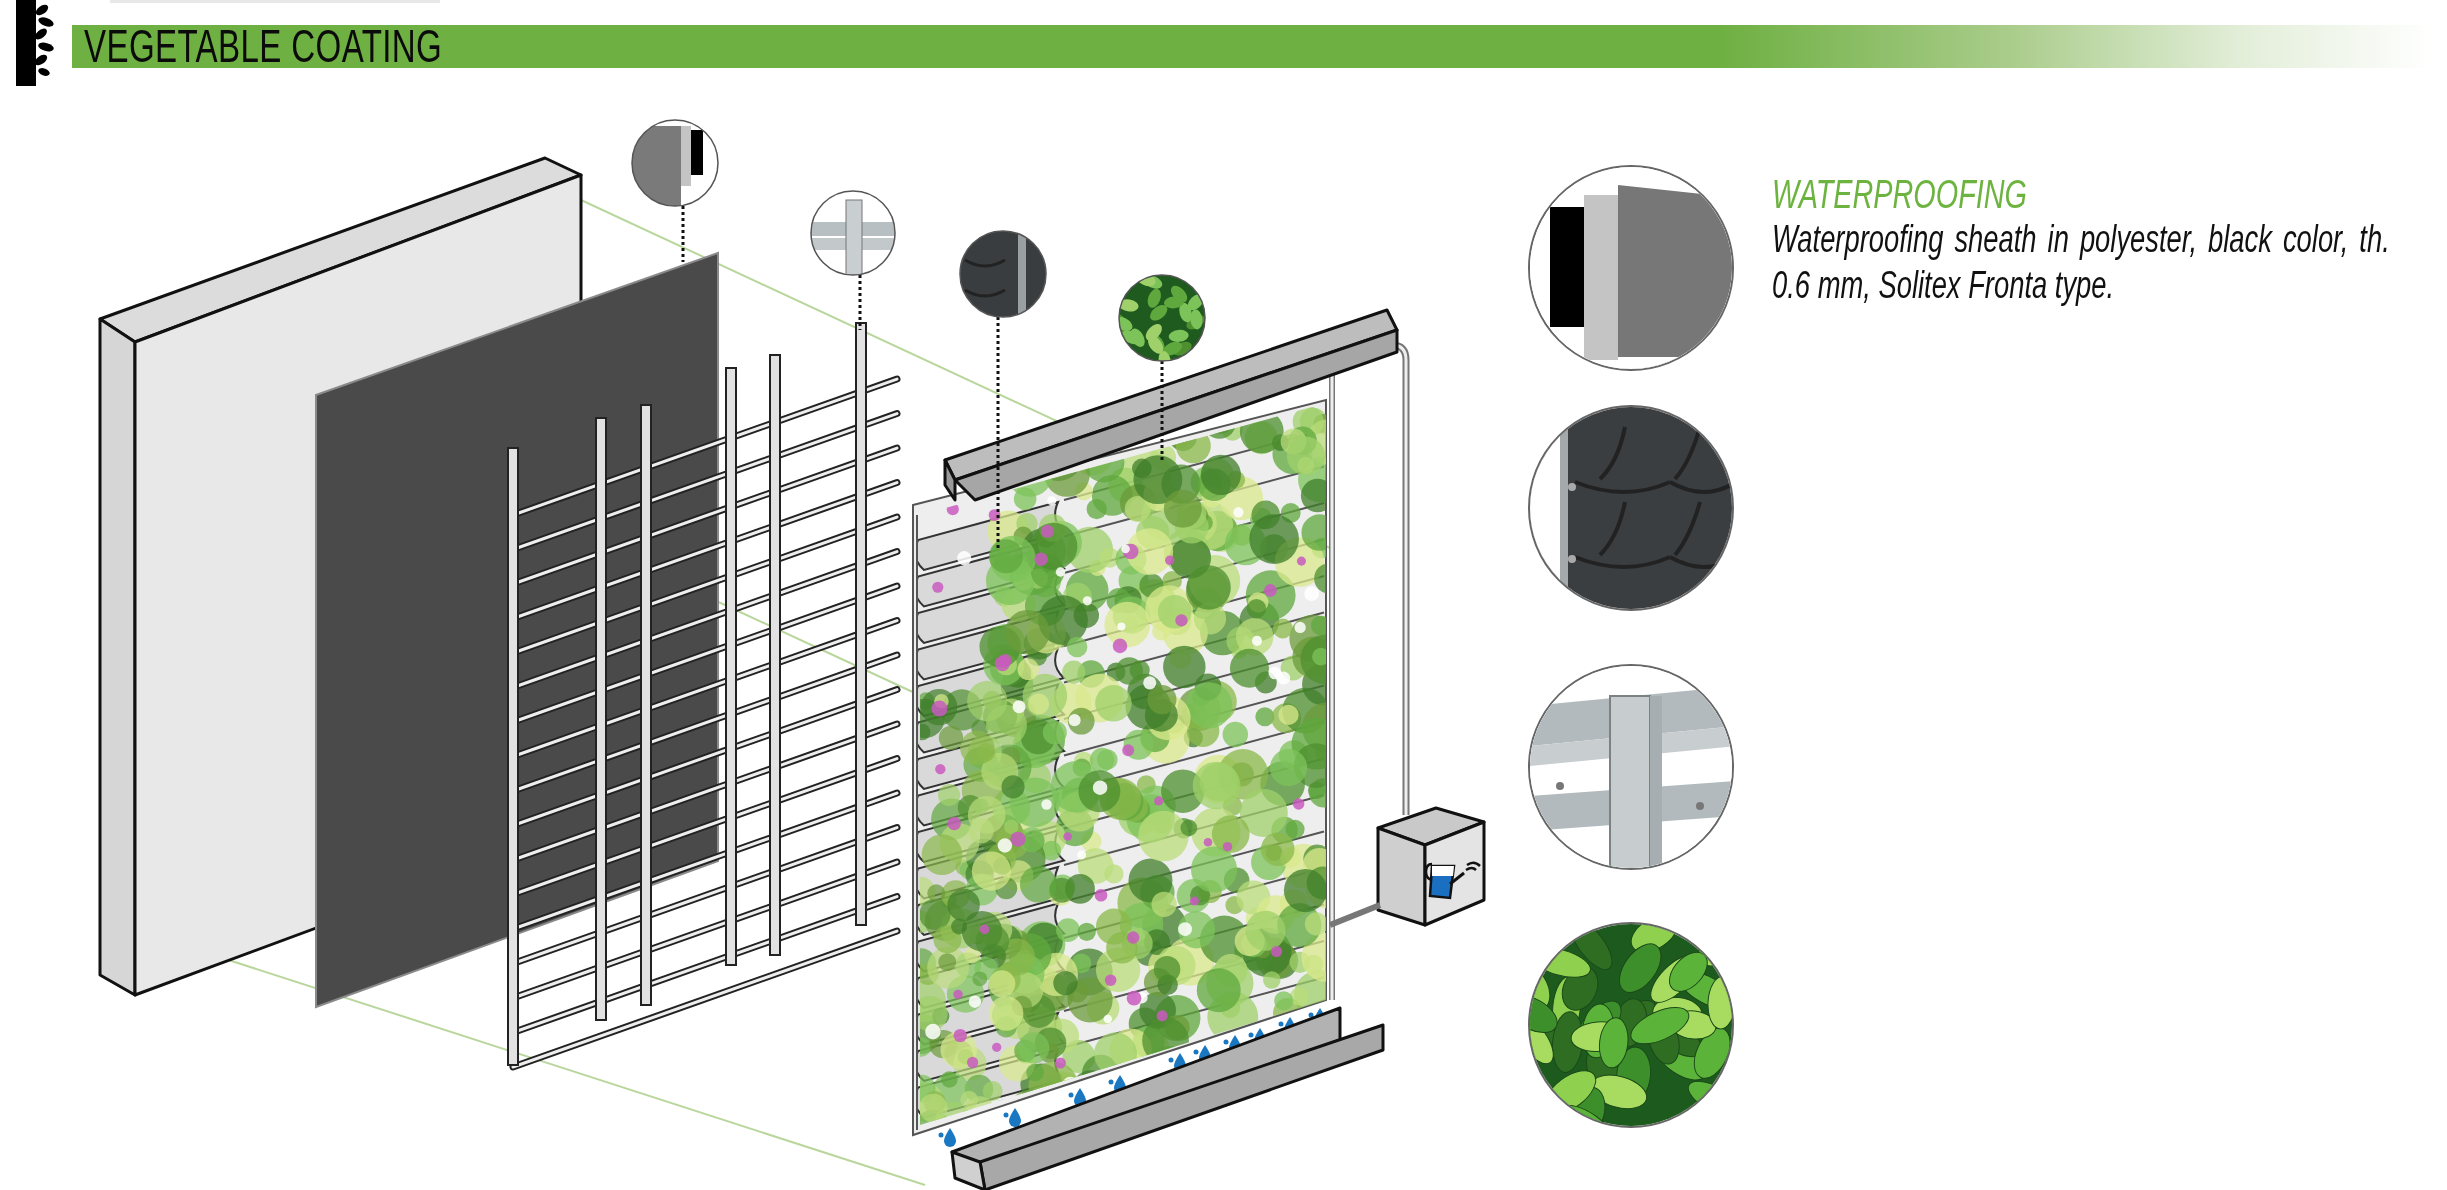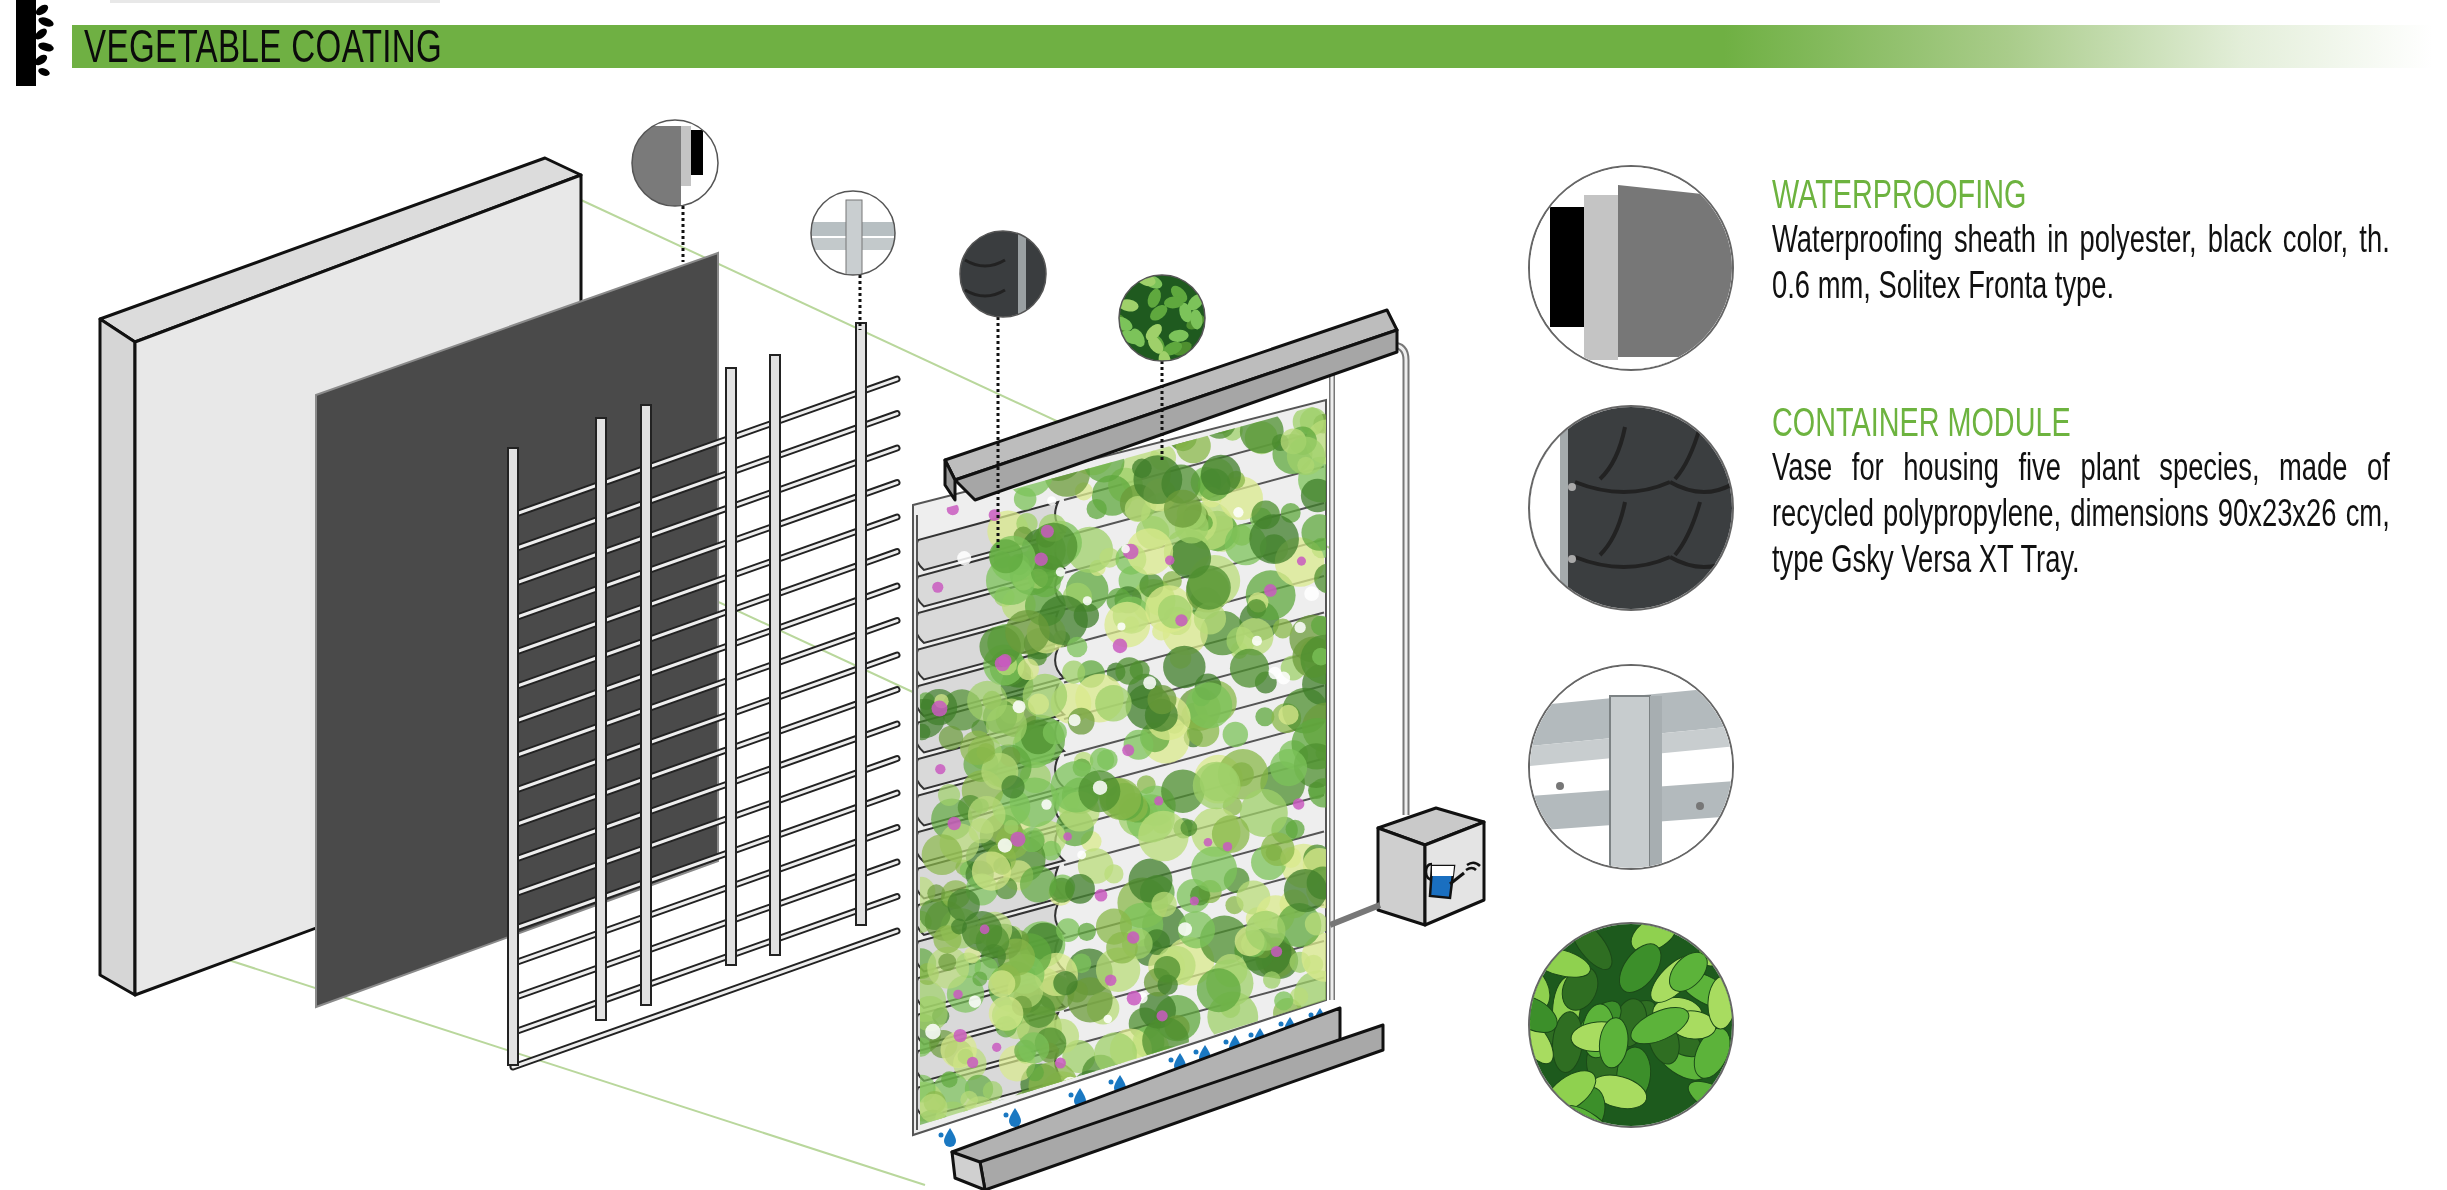--- a/index.html
+++ b/index.html
@@ -4,21 +4,21 @@
 <style>
   html,body{margin:0;padding:0;background:#ffffff;}
   body{width:2447px;height:1190px;position:relative;overflow:hidden;font-family:"Liberation Sans","DejaVu Sans",sans-serif;}
   #stage{position:absolute;left:0;top:0;width:2447px;height:1190px;}
   .title-bar{position:absolute;left:72px;top:25px;width:2360px;height:43px;
     background:linear-gradient(to right,#6fb043 0%,#6fb043 70%,#a9cc8a 82%,#e3eed9 92%,#ffffff 100%);}
   .title-text{position:absolute;left:84px;top:20px;font-family:"Liberation Sans",sans-serif;font-size:46px;line-height:52px;
     color:#0b0b0b;transform:scaleX(0.72);transform-origin:left center;letter-spacing:0.5px;white-space:nowrap;}
   .top-rule{position:absolute;left:110px;top:0;width:330px;height:3px;background:#e8e8e8;}
   .logo-strip{position:absolute;left:16px;top:0;width:20px;height:86px;background:#000;}
-  .legend-item{position:absolute;left:1772px;width:618px;}
+  .legend-item{position:absolute;left:1772px;width:618px;font-style:italic;}
   .legend-heading{font-family:"Liberation Sans",sans-serif;font-size:40px;line-height:44px;color:#6db33f;
     transform:scaleX(0.72);transform-origin:left center;white-space:nowrap;}
   .legend-text{font-family:"Liberation Sans",sans-serif;font-size:38px;line-height:46px;color:#111;text-align:justify;
     width:858px;transform:scaleX(0.72);transform-origin:left top;}
   .legend-circle{position:absolute;left:1528px;width:206px;height:206px;border-radius:50%;overflow:hidden;border:2px solid #666;box-sizing:border-box;background:#fff;}
 </style>
 </head>
 <body>
 
 <div id="stage">
@@ -966,17 +966,13 @@
         <ellipse cx="58.57683470507545" cy="202.67175068587107" rx="31.392489711934157" ry="12.830011145404663" transform="rotate(35.64969135802469 58.57683470507545 202.67175068587107)" fill="#5cb33a" stroke="#1b4a18" stroke-width="1"></ellipse>
         <ellipse cx="83.7281207133059" cy="118.78291323731138" rx="25.175154320987655" ry="14.111775548696844" transform="rotate(96.51543209876543 83.7281207133059 118.78291323731138)" fill="#5cb33a" stroke="#1b4a18" stroke-width="1"></ellipse>
         <ellipse cx="129.86088820301782" cy="101.65333504801097" rx="31.087448559670783" ry="14.236132544581618" transform="rotate(155.71450617283952 129.86088820301782 101.65333504801097)" fill="#5cb33a" stroke="#1b4a18" stroke-width="1"></ellipse>
       </svg>
   </div>
 
   <div class="legend-item" style="top:172px">
     <div class="legend-heading">WATERPROOFING</div>
     <div class="legend-text">Waterproofing sheath in polyester, black color, th. 0.6 mm, Solitex Fronta type.</div>
   </div>
-  <div class="legend-item" style="top:400px">
-    <div class="legend-heading">CONTAINER MODULE</div>
-    <div class="legend-text">Vase for housing five plant species, made of recycled polypropylene, dimensions 90x23x26 cm, type Gsky Versa XT Tray.</div>
-  </div>
 </div>
 
 </body></html>

